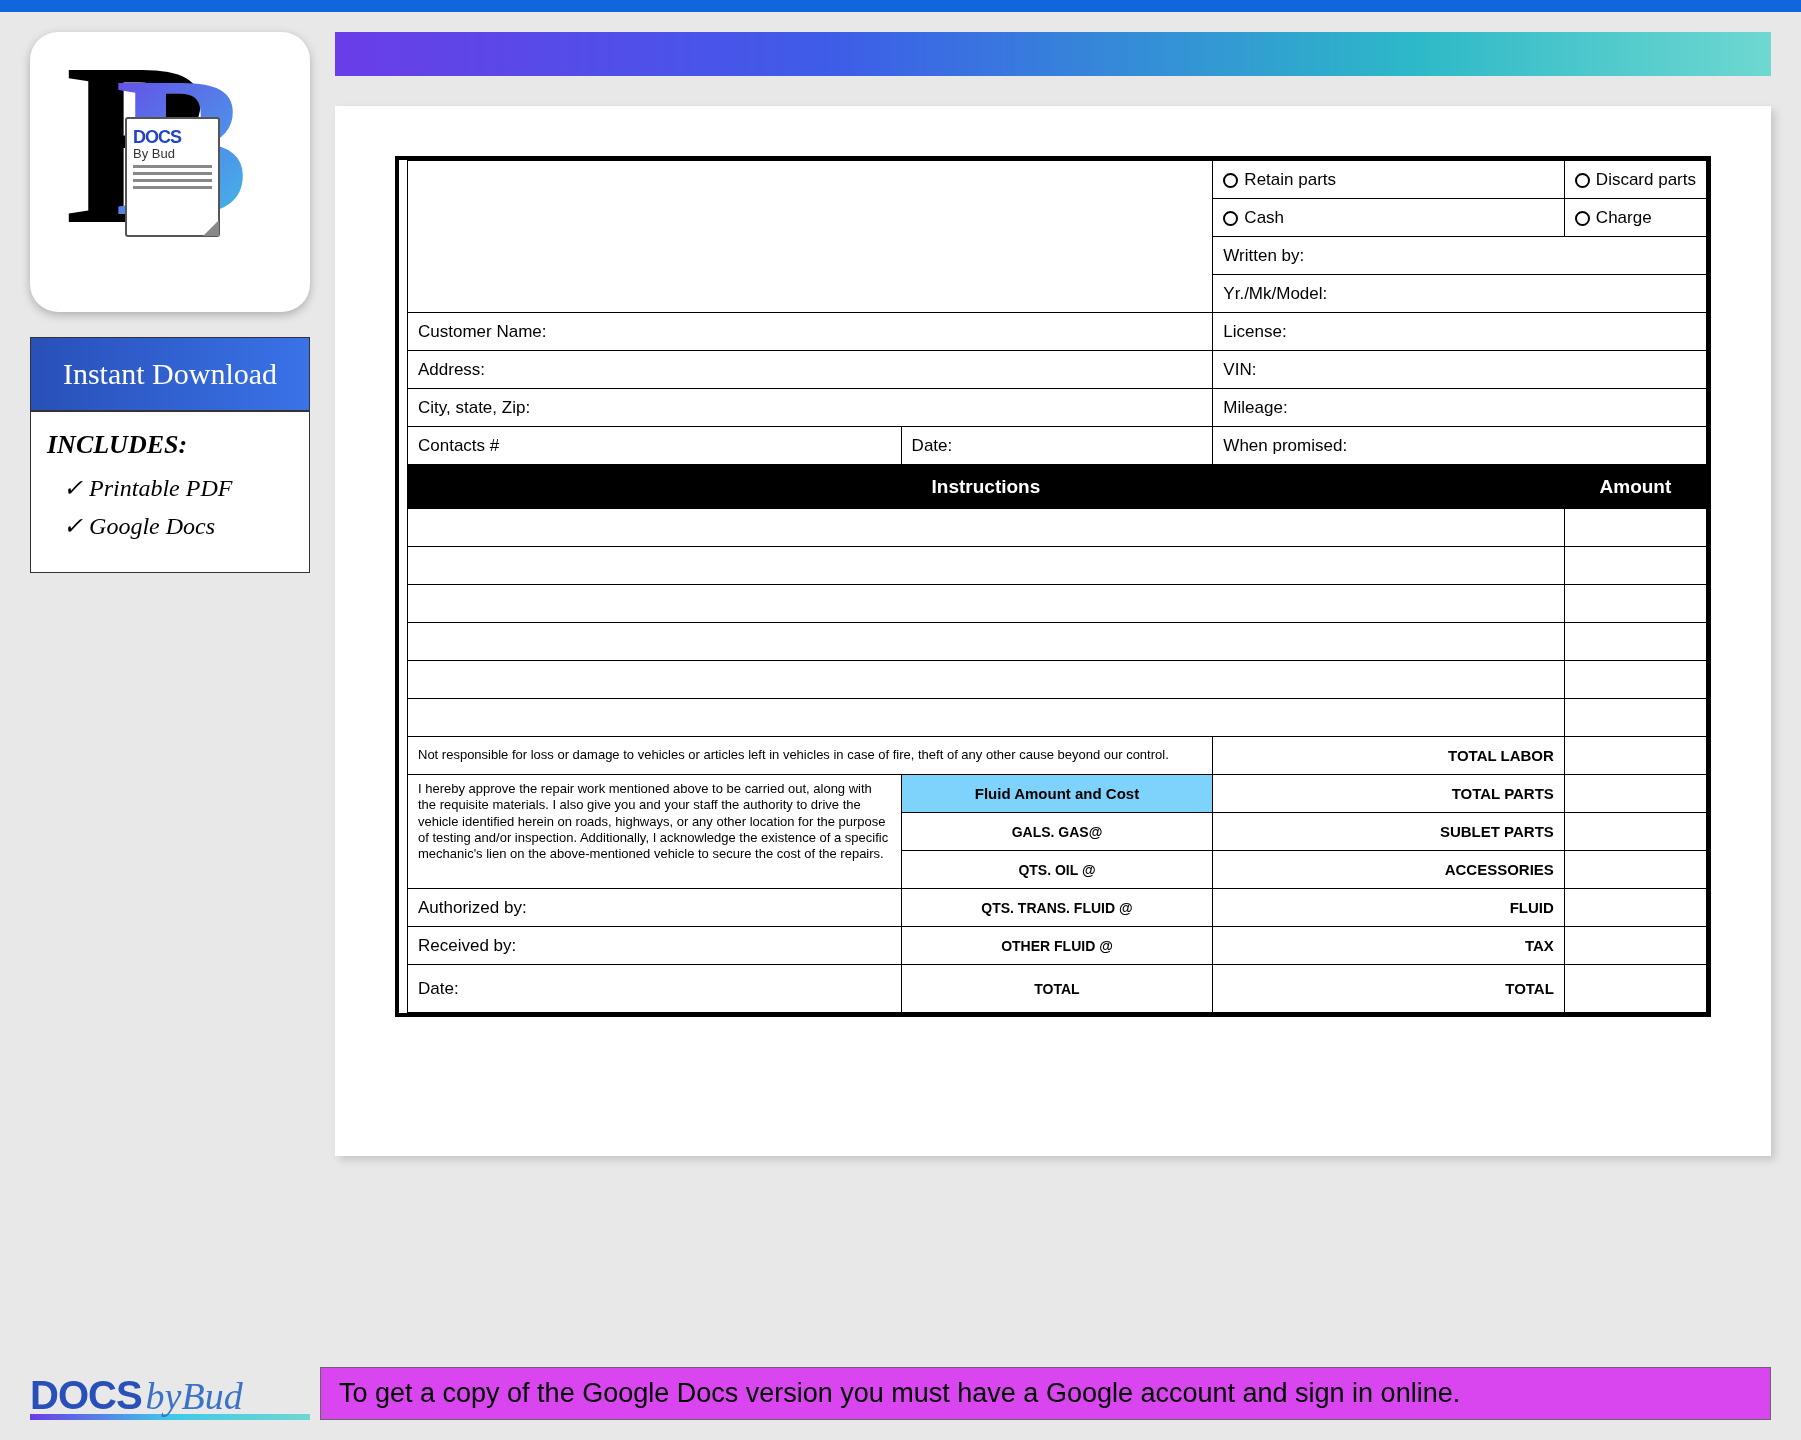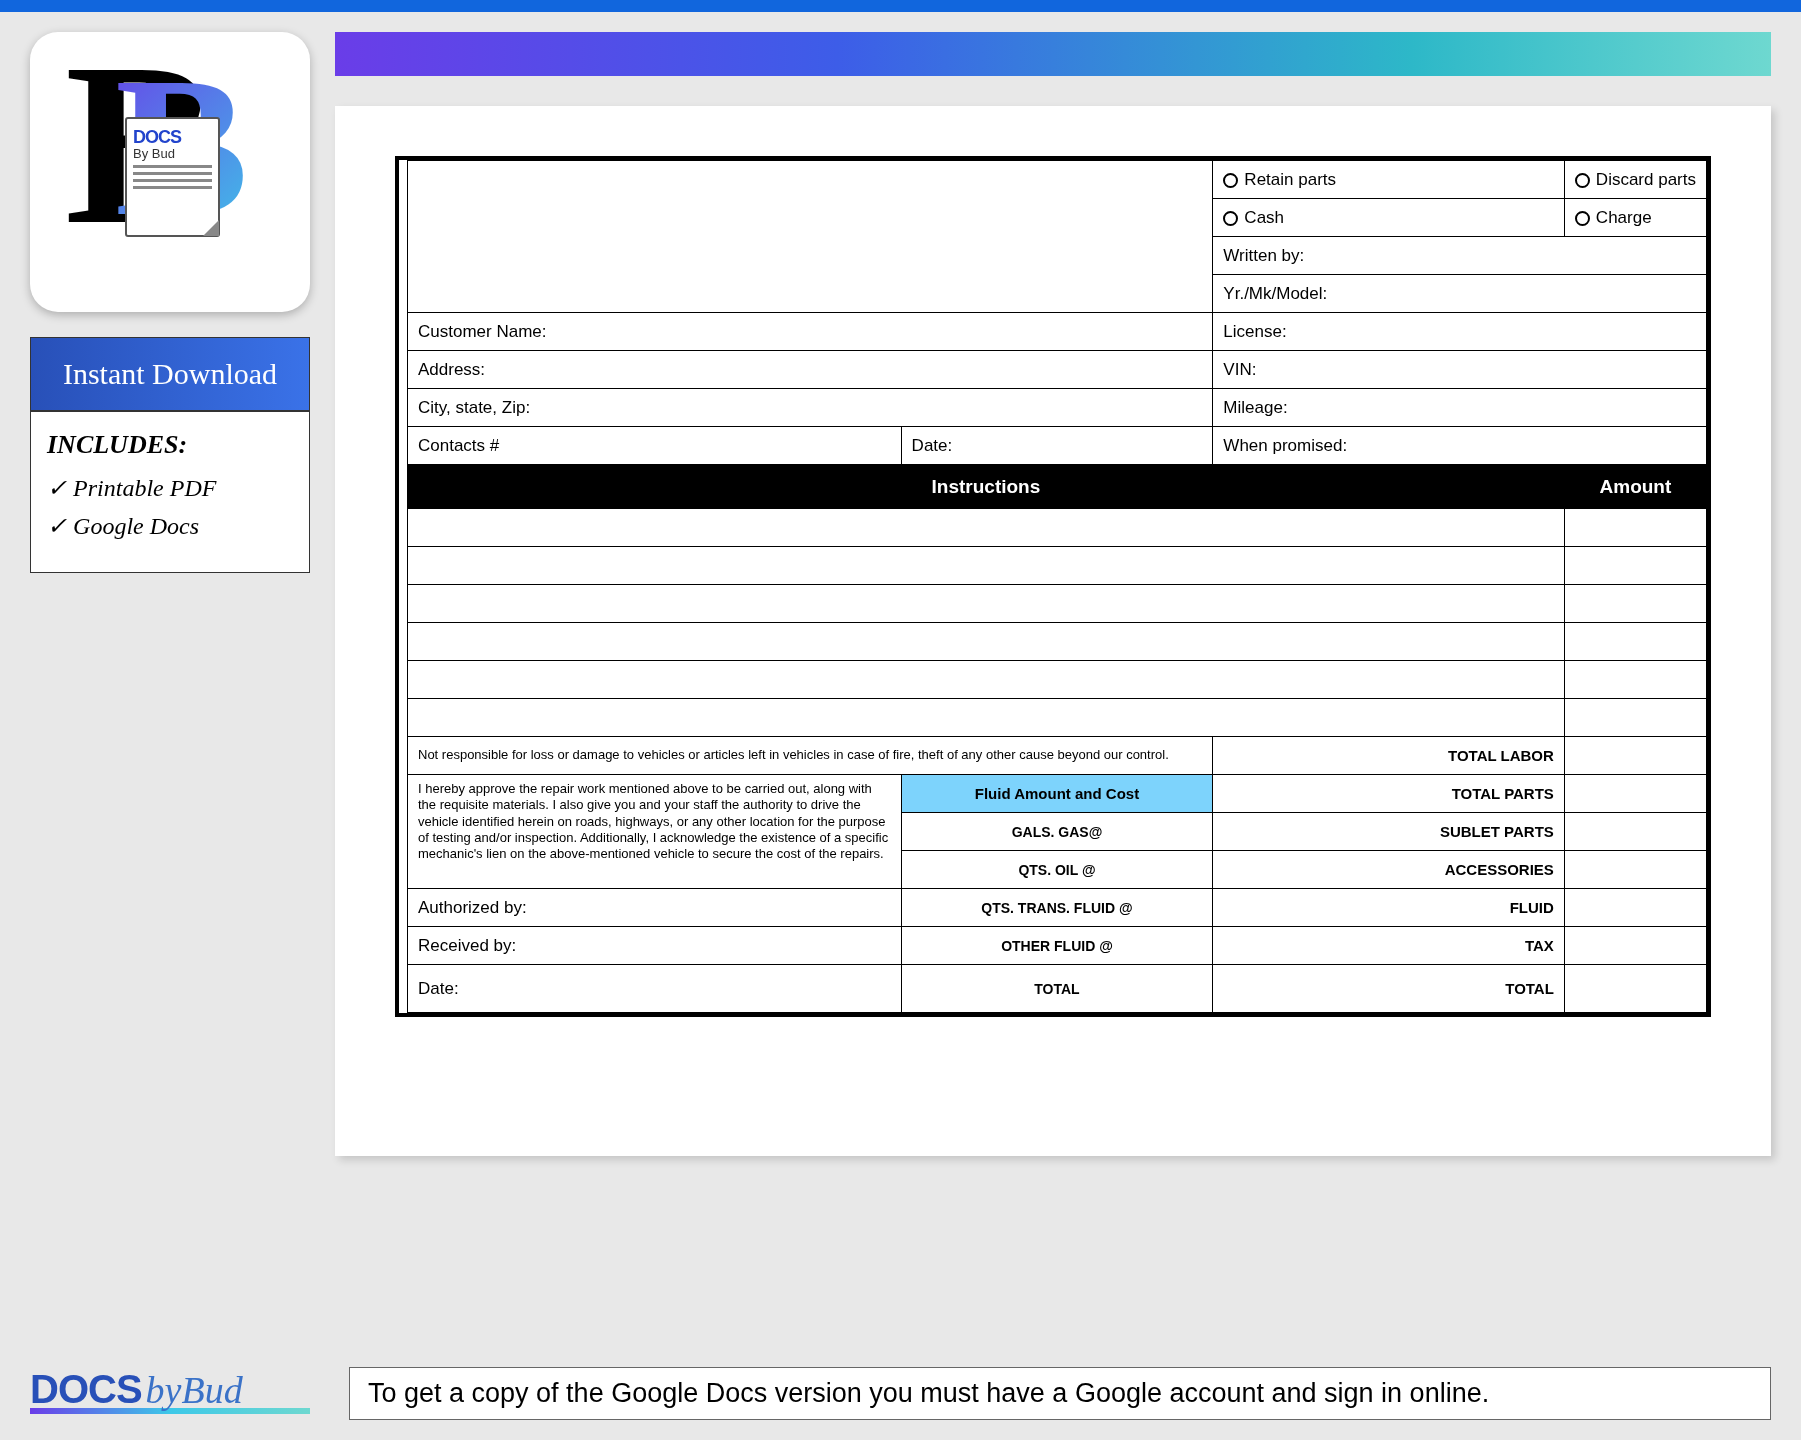--- a/index.html
+++ b/index.html
@@ -12,43 +12,43 @@
 .logo-b-black { position: absolute; font-size: 230px; font-weight: 900; color: #000; font-family: Georgia, serif; left: -5px; top: -50px; }
 .logo-b-blue { position: absolute; font-size: 200px; font-weight: 900; color: #3d7de8; font-family: Georgia, serif; left: 45px; top: -30px; background: linear-gradient(135deg,#6a3de8,#3dc8e8); -webkit-background-clip: text; -webkit-text-fill-color: transparent; }
 .logo-doc { position: absolute; width: 95px; height: 120px; background: #fff; border: 2px solid #555; left: 55px; top: 55px; border-radius: 3px; padding: 8px 6px; }
 .logo-doc::before { content:""; position:absolute; bottom:-1px; right:-1px; width:0; height:0; border-left:16px solid transparent; border-bottom:16px solid #888; }
 .logo-doc-line { height: 3px; background: #888; margin: 4px 0; }
 .logo-docs-text { font-weight: 900; color: #2244cc; font-size: 18px; letter-spacing: -1px; }
 .logo-bybud-text { font-size: 13px; color: #333; margin-top: -2px; }
 .instant-box { background: linear-gradient(to right,#2850b8,#3a72e8); color: #fff; text-align: center; padding: 18px 10px; font-family: Georgia, serif; font-size: 30px; line-height: 1.2; border: 1px solid #333; }
 .includes-box { background: #fff; border: 1px solid #333; padding: 18px 16px 22px 16px; }
 .includes-title { font-family: Georgia, serif; font-style: italic; font-weight: 900; font-size: 26px; margin-bottom: 14px; }
-.includes-item { font-family: Georgia, serif; font-style: italic; font-size: 24px; margin-bottom: 10px; }
+.includes-item { font-family: Georgia, serif; font-style: italic; font-size: 24px; margin-bottom: 10px; margin-left: 16px; }
 .includes-desc { font-family: Georgia, serif; font-style: italic; font-size: 23px; line-height: 1.4; margin-top: 6px; }
 .main { flex: 1; }
 .page-title { font-size: 52px; font-weight: 900; margin: 20px 0 18px 0; }
 .gradient-bar { height: 44px; background: linear-gradient(to right,#6a3de8 0%,#3d5de8 35%,#2db8c8 75%,#6ed8d0 100%); margin-bottom: 30px; }
 .doc-preview { background: #fff; padding: 50px 60px; box-shadow: 4px 4px 8px rgba(0,0,0,0.15); height: 1050px; }
 .invoice { border: 4px solid #000; padding-left: 8px; }
 .invoice table { width: 100%; border-collapse: collapse; font-size: 17px; }
 .invoice td { border: 1px solid #000; padding: 6px 10px; height: 38px; vertical-align: middle; }
 .radio-cell { white-space: nowrap; }
 .radio { display: inline-block; width: 15px; height: 15px; border: 2px solid #000; border-radius: 50%; vertical-align: middle; margin-right: 6px; }
 .header-row td { background: #000; color: #fff; font-weight: bold; text-align: center; font-size: 19px; height: 44px; padding: 4px; }
 .empty-row td { height: 38px; }
 .fine-print { font-size: 13px; padding: 6px 8px; line-height: 1.25; }
 .totals-label { text-align: right; font-weight: bold; font-size: 15px; padding-right: 14px; }
 .fluid-header { background: #7dd3fc; text-align: center; font-weight: bold; font-size: 15px; }
 .fluid-cell { text-align: center; font-weight: bold; font-size: 14px; }
-.footer { position: absolute; bottom: 20px; left: 30px; right: 30px; display: flex; align-items: flex-start; gap: 39px; }
+.footer { position: absolute; bottom: 20px; left: 30px; right: 30px; display: flex; align-items: flex-end; gap: 10px; }
 .footer-logo { width: 280px; }
 .footer-docs { font-size: 40px; font-weight: 900; color: #2850b8; letter-spacing: -1px; font-family: Arial, sans-serif; }
 .footer-bybud { font-size: 38px; color: #3a72c8; font-family: 'Brush Script MT', cursive; font-style: italic; margin-left: 4px; }
 .footer-underline { height: 6px; background: linear-gradient(to right,#6a3de8,#3dc8e8,#6ed8d0); margin-top: -4px; }
-.footer-msg { flex: 1; background: #ffffff; border: 1px solid #666; padding: 10px 18px; font-size: 27px; }
+.footer-msg { flex: 1; background: #d946ef; border: 1px solid #666; padding: 10px 18px; font-size: 27px; }
 </style>
 </head>
 <body>
 
 <div class="top-bar"></div>
 
 <div class="container">
   <div class="sidebar">
     <div class="logo-box">
       <div class="logo-inner">

